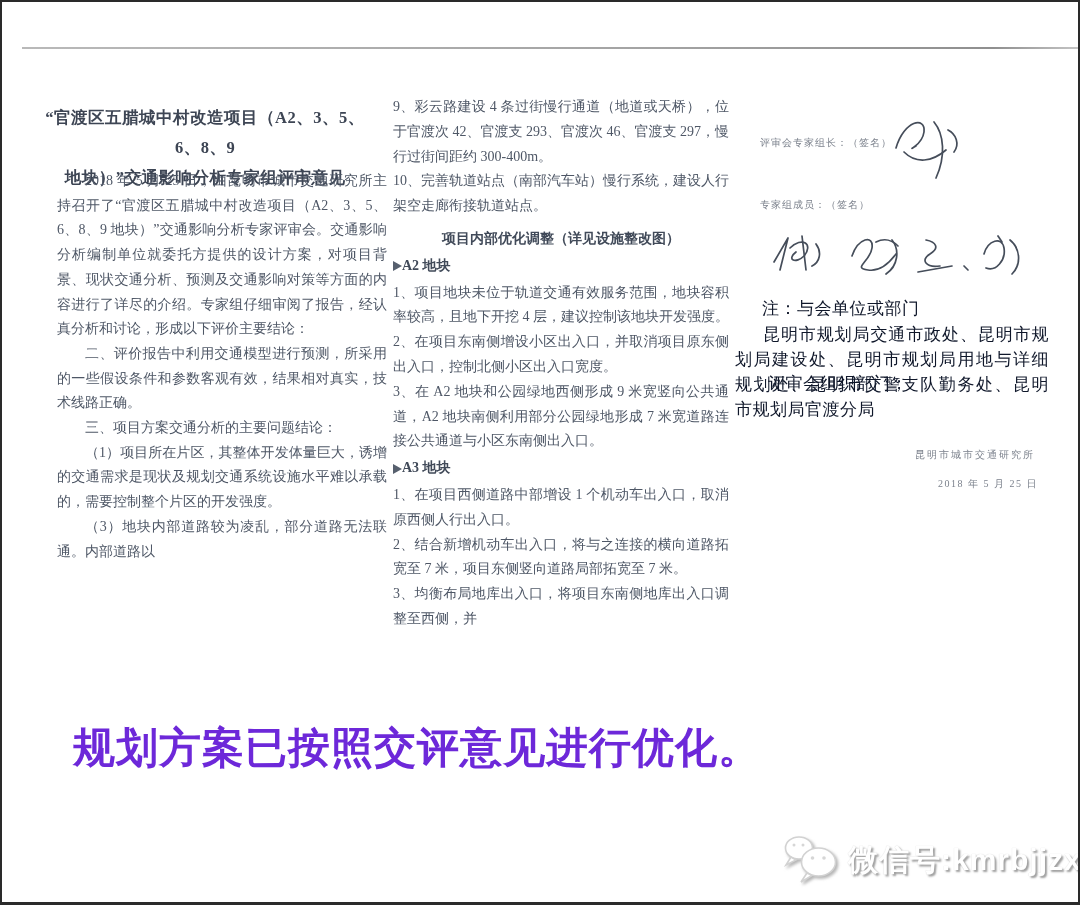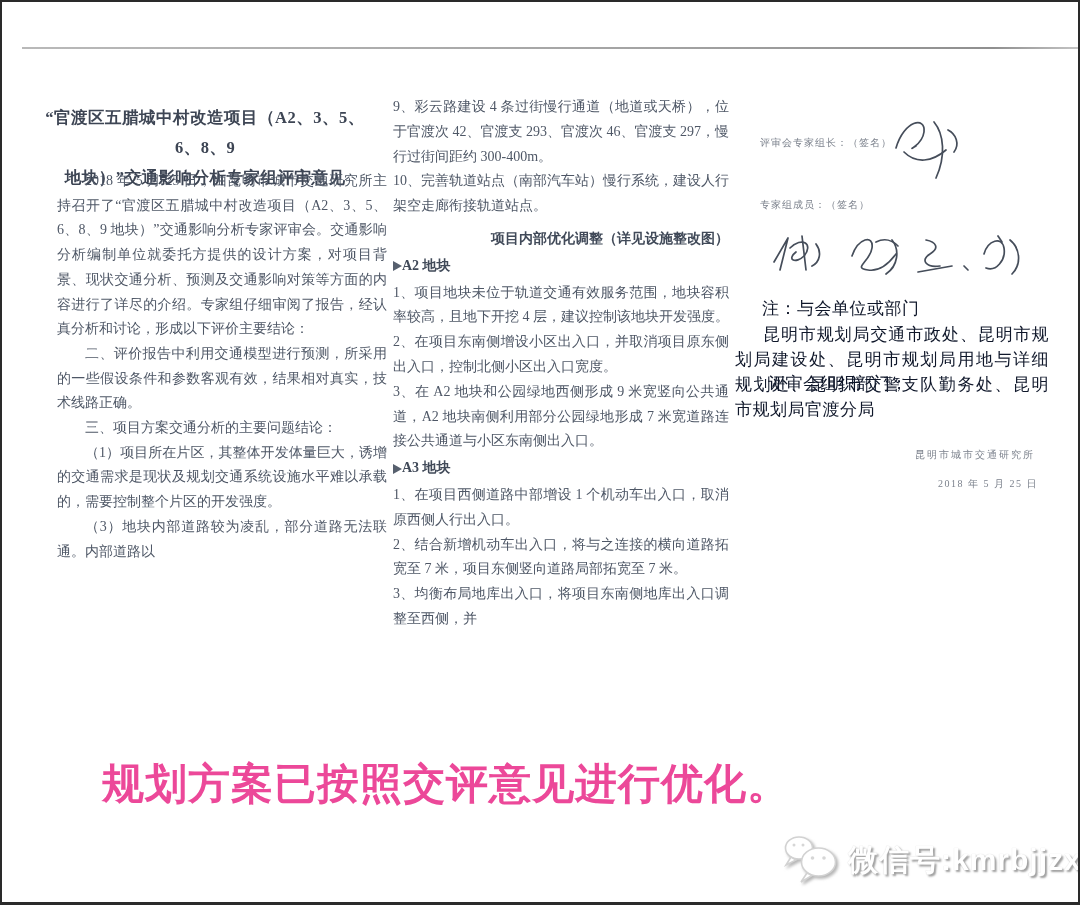--- a/index.html
+++ b/index.html
@@ -24,40 +24,40 @@
   .col-left{
     position:absolute;left:57px;top:169px;width:330px;
     font-size:14px;line-height:24.7px;text-align:justify;color:#4e5766;
   }
   .col-left p{margin:0;text-indent:2em;}
   .col-mid{
     position:absolute;left:393px;top:95px;width:336px;
     font-size:14px;line-height:24.8px;text-align:justify;color:#4e5766;
   }
   .col-mid p{margin:0;}
-  .mid-heading{font-weight:bold;color:#414a59;margin-top:8px !important;text-align:right;}
+  .mid-heading{font-weight:bold;color:#414a59;margin-top:8px !important;text-align:center;}
   .bullet-row{
     display:flex;align-items:center;font-weight:bold;color:#414a59;
     margin:2px 0;height:24.8px;
   }
   .arrow-icon{
     width:0;height:0;border-left:9px solid #57606e;
     border-top:5px solid transparent;border-bottom:5px solid transparent;
     flex:0 0 auto;
   }
   
   .r-label{position:absolute;font-size:10px;color:#7b818c;letter-spacing:1px;white-space:nowrap;}
   .r-note{position:absolute;font-size:17px;color:#0f172a;letter-spacing:.5px;}
   .sig-svg{position:absolute;}
   .sig-svg path{fill:none;stroke:#454d5a;stroke-width:1.7;stroke-linecap:round;stroke-linejoin:round;}
   
   .caption{
-    position:absolute;left:73px;top:756px;
+    position:absolute;left:73px;top:720px;
     font-family:"Liberation Sans","DejaVu Sans",sans-serif;
-    font-weight:bold;font-size:42px;color:#ec4899;letter-spacing:1px;white-space:nowrap;margin-left:29px;
+    font-weight:bold;font-size:42px;color:#6d28d9;letter-spacing:1px;white-space:nowrap;
   }
   
   .wm{position:absolute;left:782px;top:834px;display:flex;align-items:center;gap:8px;}
   .wm-text{
     font-family:"Liberation Sans","DejaVu Sans",sans-serif;
     font-size:30px;font-weight:bold;color:#ffffff;letter-spacing:1px;white-space:nowrap;
     text-shadow:2px 2px 2px #9f9f9f, 0 0 1px #cscsc;
     text-shadow:2px 2px 2px #9f9f9f, 0 0 1px #cfcfcf;
   }
   .wm-icon{filter:drop-shadow(2px 2px 1.5px rgba(120,120,120,.55));}

